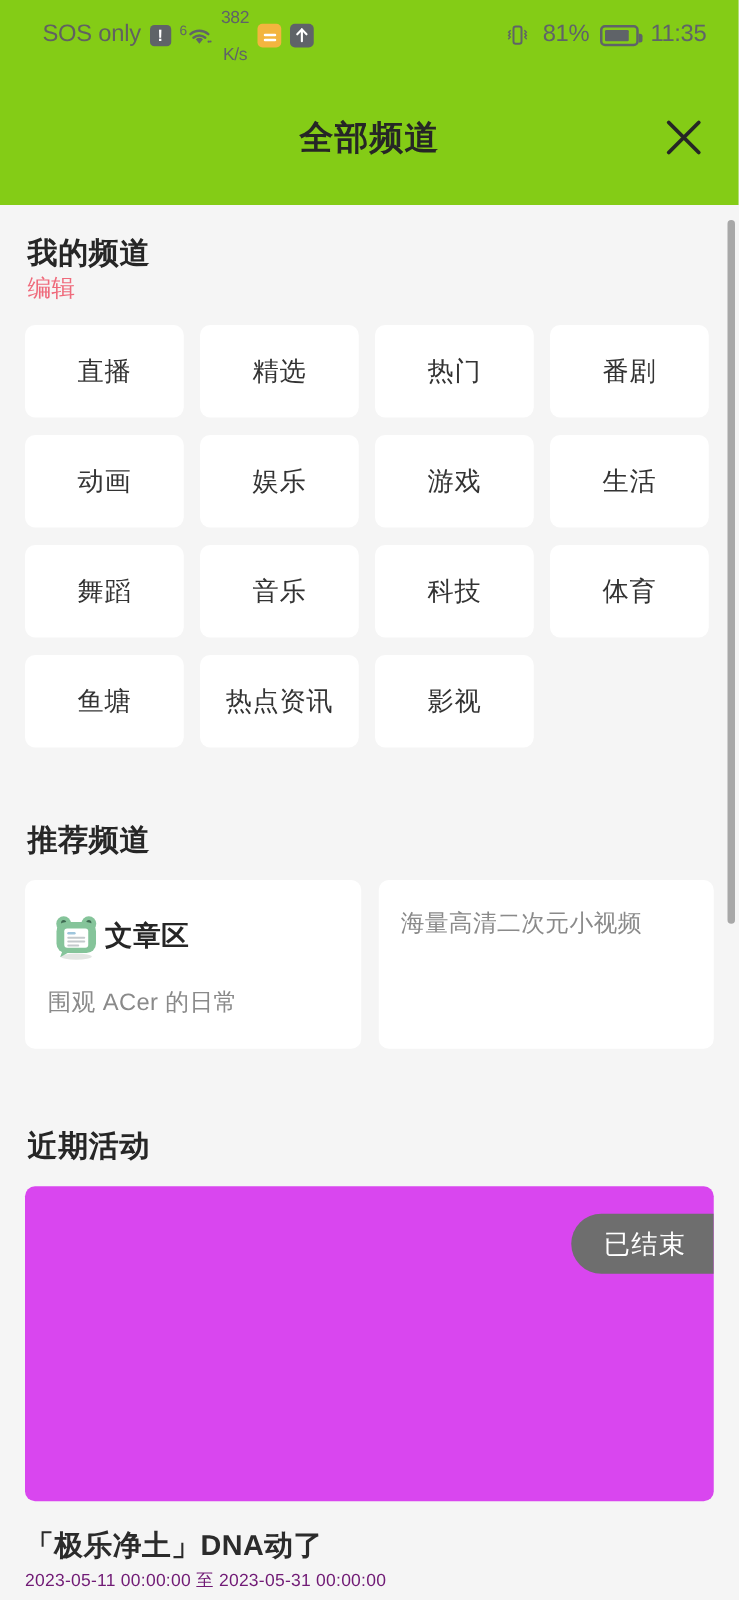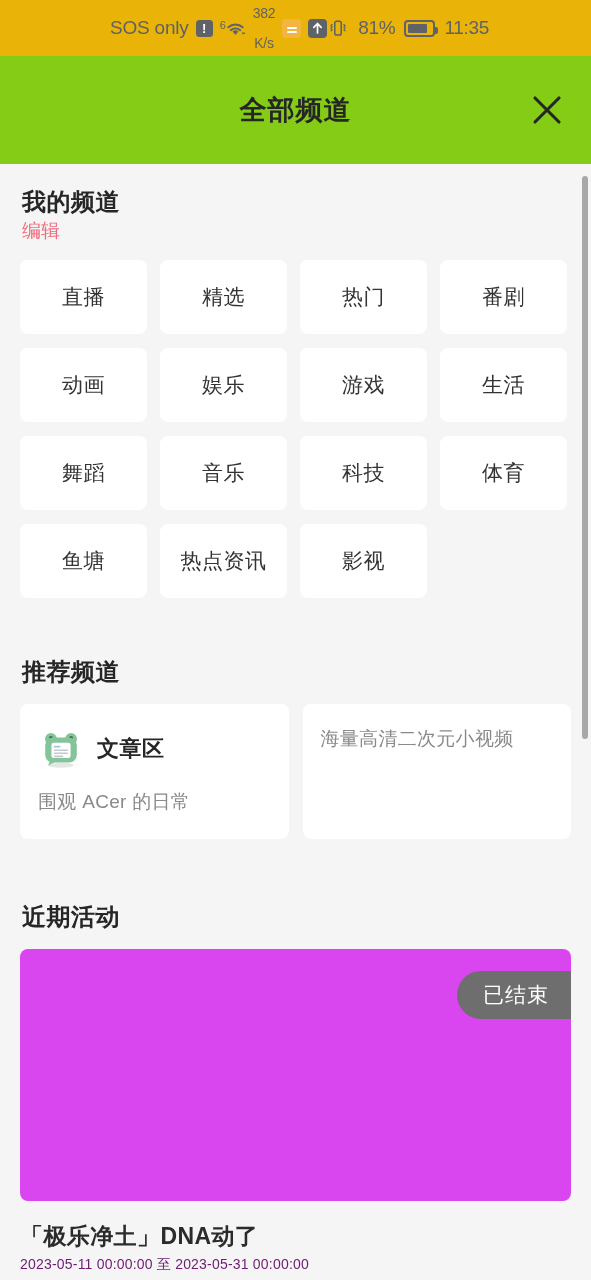--- a/index.html
+++ b/index.html
@@ -9,23 +9,23 @@
     overflow: hidden;
     background: #f5f5f5;
     font-family: "Liberation Sans", "DejaVu Sans", sans-serif;
   }
 
   
   .statusbar {
     height: 56px;
     display: flex;
     align-items: center;
-    justify-content: center;
+    justify-content: space-between;
     padding: 0 26px 0 34px;
-    background: #eab308;
+    background: #84cc16;
     color: #4a4a4a;
   }
   .sb-left, .sb-right { display: flex; align-items: center; }
   .sb-left { gap: 7px; }
   .sb-right { gap: 9px; }
   .sos-text { font-size: 19px; color: #616161; letter-spacing: -0.2px; }
   .alert-badge {
     width: 17px; height: 17px; border-radius: 3.5px;
     background: #5f6368; color: #fff;
     font-size: 13px; font-weight: bold;
@@ -108,21 +108,21 @@
 
   .rec-channels { padding-top: 58px; }
   .rec-grid {
     display: grid; grid-template-columns: 1fr 1fr; gap: 14px;
     padding: 0 20px;
   }
   .rec-card {
     background: #ffffff; border-radius: 8px; padding: 22px 18px 24px 18px;
     cursor: pointer;
   }
-  .rec-top { display: flex; align-items: center; gap: 13px; margin-bottom: 17px; }
+  .rec-top { display: flex; align-items: center; margin-bottom: 17px; }
   .rec-ico { width: 46px; height: 46px; flex: 0 0 46px; display: block; }
   .rec-name { font-size: 22px; font-weight: bold; color: #262626; letter-spacing: 0.5px; }
   .rec-desc { font-size: 19px; color: #8a8a8a; letter-spacing: 0.3px; }
 
   .activities { padding-top: 62px; }
   .act-card { position: relative; margin: 0 20px; }
   .act-banner {
     height: 252px; background: #d946ef; border-radius: 8px;
     position: relative; overflow: hidden;
   }

